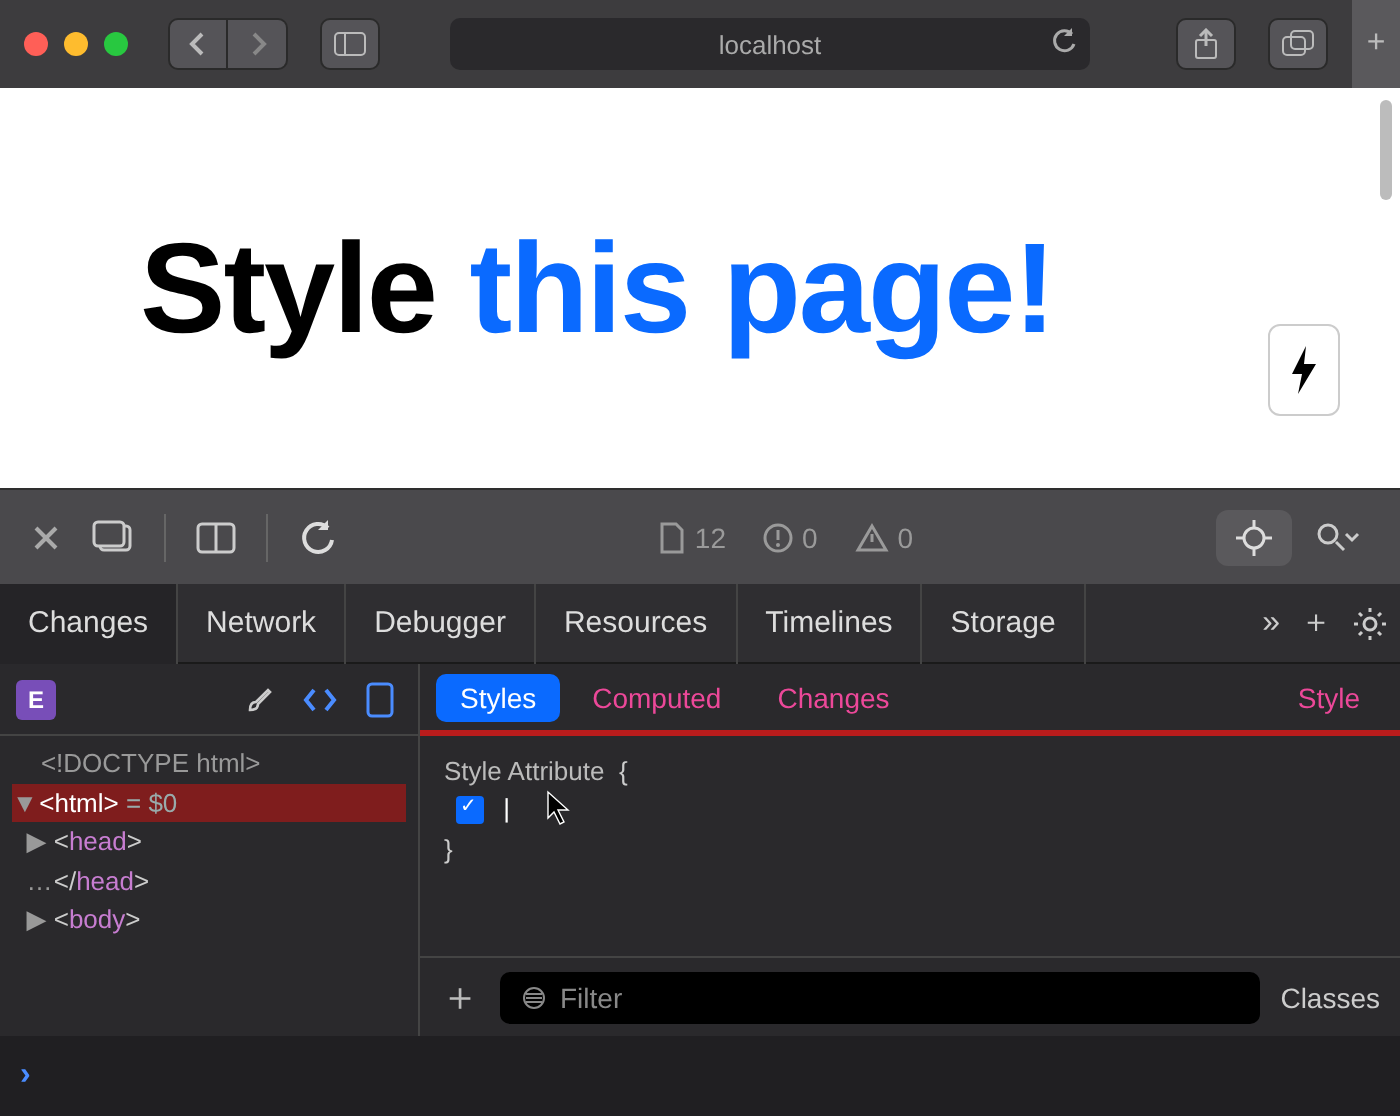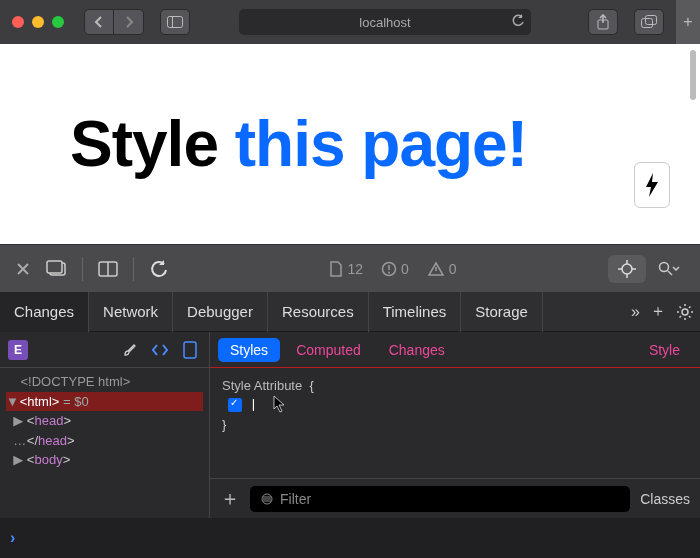--- a/index.html
+++ b/index.html
@@ -9,21 +9,21 @@
 .dot{width:12px;height:12px;border-radius:50%;}
 .dot.red{background:#ff5f57;}
 .dot.yellow{background:#febc2e;}
 .dot.green{background:#28c840;}
 .navbtns{display:flex;margin-left:12px;}
 .navbtn{width:30px;height:26px;display:flex;align-items:center;justify-content:center;background:#555458;border:1px solid #2a2a2a;}
 .navbtn:first-child{border-radius:5px 0 0 5px;}
 .navbtn:last-child{border-radius:0 5px 5px 0;border-left:none;}
 .tb-icon{width:30px;height:26px;margin-left:8px;display:flex;align-items:center;justify-content:center;background:#555458;border:1px solid #2a2a2a;border-radius:5px;}
 .addrbar{flex:1;display:flex;justify-content:center;}
-.addr{width:292px;height:26px;background:#2a292c;border-radius:5px;display:flex;align-items:center;justify-content:center;color:#aaa;font-size:13px;position:relative;}
+.addr{width:320px;height:26px;background:#2a292c;border-radius:5px;display:flex;align-items:center;justify-content:center;color:#aaa;font-size:13px;position:relative;}
 .reload-btn{position:absolute;right:6px;top:5px;}
 .right-icons{display:flex;gap:8px;align-items:center;}
 .plus-tab{width:24px;height:44px;background:#5a595c;display:flex;align-items:center;justify-content:center;color:#bbb;margin-right:-12px;margin-left:4px;}
 .viewport{height:200px;background:#fff;display:flex;align-items:center;padding-left:70px;position:relative;}
 .hero{font-size:64px;font-weight:800;letter-spacing:-1px;}
 .hero .black{color:#000;}
 .hero .blue{color:#0a6aff;}
 .bolt{position:absolute;right:30px;bottom:36px;width:36px;height:46px;border:1px solid #ccc;border-radius:6px;display:flex;align-items:center;justify-content:center;font-size:22px;background:#fff;}
 .vp-scroll{position:absolute;right:4px;top:6px;width:6px;height:50px;background:#bcbcbc;border-radius:3px;}
 .dt-toolbar{height:48px;background:#4a494c;display:flex;align-items:center;padding:0 12px;gap:4px;border-top:1px solid #2e2e2e;}
@@ -43,21 +43,21 @@
 .side-ic{width:22px;height:22px;display:flex;align-items:center;justify-content:center;}
 .dom-tree{flex:1;padding:4px 6px;font-family:Menlo,Monaco,monospace;font-size:13px;color:#ccc;line-height:1.5;}
 .dom-line{white-space:pre;}
 .dom-line.sel{background:#7f1d1d;color:#fff;}
 .tag{color:#c77dd1;}
 .pun{color:#ccc;}
 .doctype{color:#999;}
 .sel .tag,.sel .pun{color:#fff;}
 .disc{display:inline-block;width:10px;text-align:center;color:#999;}
 .styles-side{flex:1;display:flex;flex-direction:column;}
-.subtabs{height:36px;display:flex;align-items:center;gap:4px;padding:0 8px;border-bottom:1px solid #b91c1c;}
+.subtabs{height:36px;display:flex;align-items:center;gap:4px;padding:0 8px;border-bottom:3px solid #b91c1c;}
 .subtab{padding:4px 12px;color:#ec4899;font-size:14px;border-radius:5px;cursor:pointer;}
 .subtab.active{background:#0a6aff;color:#fff;}
 .subtabs-spacer{flex:1;}
 .styles-body{flex:1;padding:10px 12px;font-family:Menlo,Monaco,monospace;font-size:13px;color:#ccc;position:relative;}
 .style-label{color:#bbb;font-family:-apple-system,sans-serif;}
 .chk{display:inline-block;width:14px;height:14px;background:#0a6aff;border-radius:2px;vertical-align:middle;margin-right:6px;position:relative;}
 .chk:after{content:"✓";color:#fff;font-size:10px;position:absolute;left:2px;top:-1px;}
 .cursor-img{display:inline-block;margin-left:14px;vertical-align:middle;}
 .filter-row{position:absolute;left:0;right:0;bottom:0;height:40px;border-top:1px solid #444;display:flex;align-items:center;padding:0 10px;gap:10px;background:#2a292c;}
 .filter-input{flex:1;display:flex;align-items:center;gap:6px;color:#888;font-size:14px;background:#000000;border-radius:5px;padding:5px 10px;}

